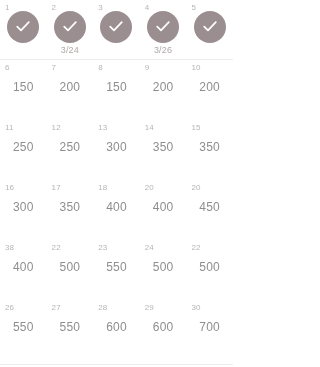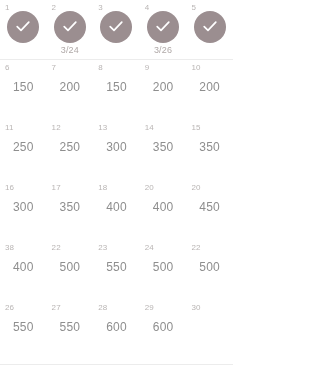--- a/index.html
+++ b/index.html
@@ -239,16 +239,17 @@
       <div class="cal-cell">
         <div class="day-num">28</div>
         <div class="cell-value">600</div>
       </div>
       <div class="cal-cell">
         <div class="day-num">29</div>
         <div class="cell-value">600</div>
       </div>
       <div class="cal-cell">
         <div class="day-num">30</div>
+        <div class="cell-value">700</div>
       </div>
     </div>
   </div>
 <div id="bottom-divider"></div>
 
 </body></html>

